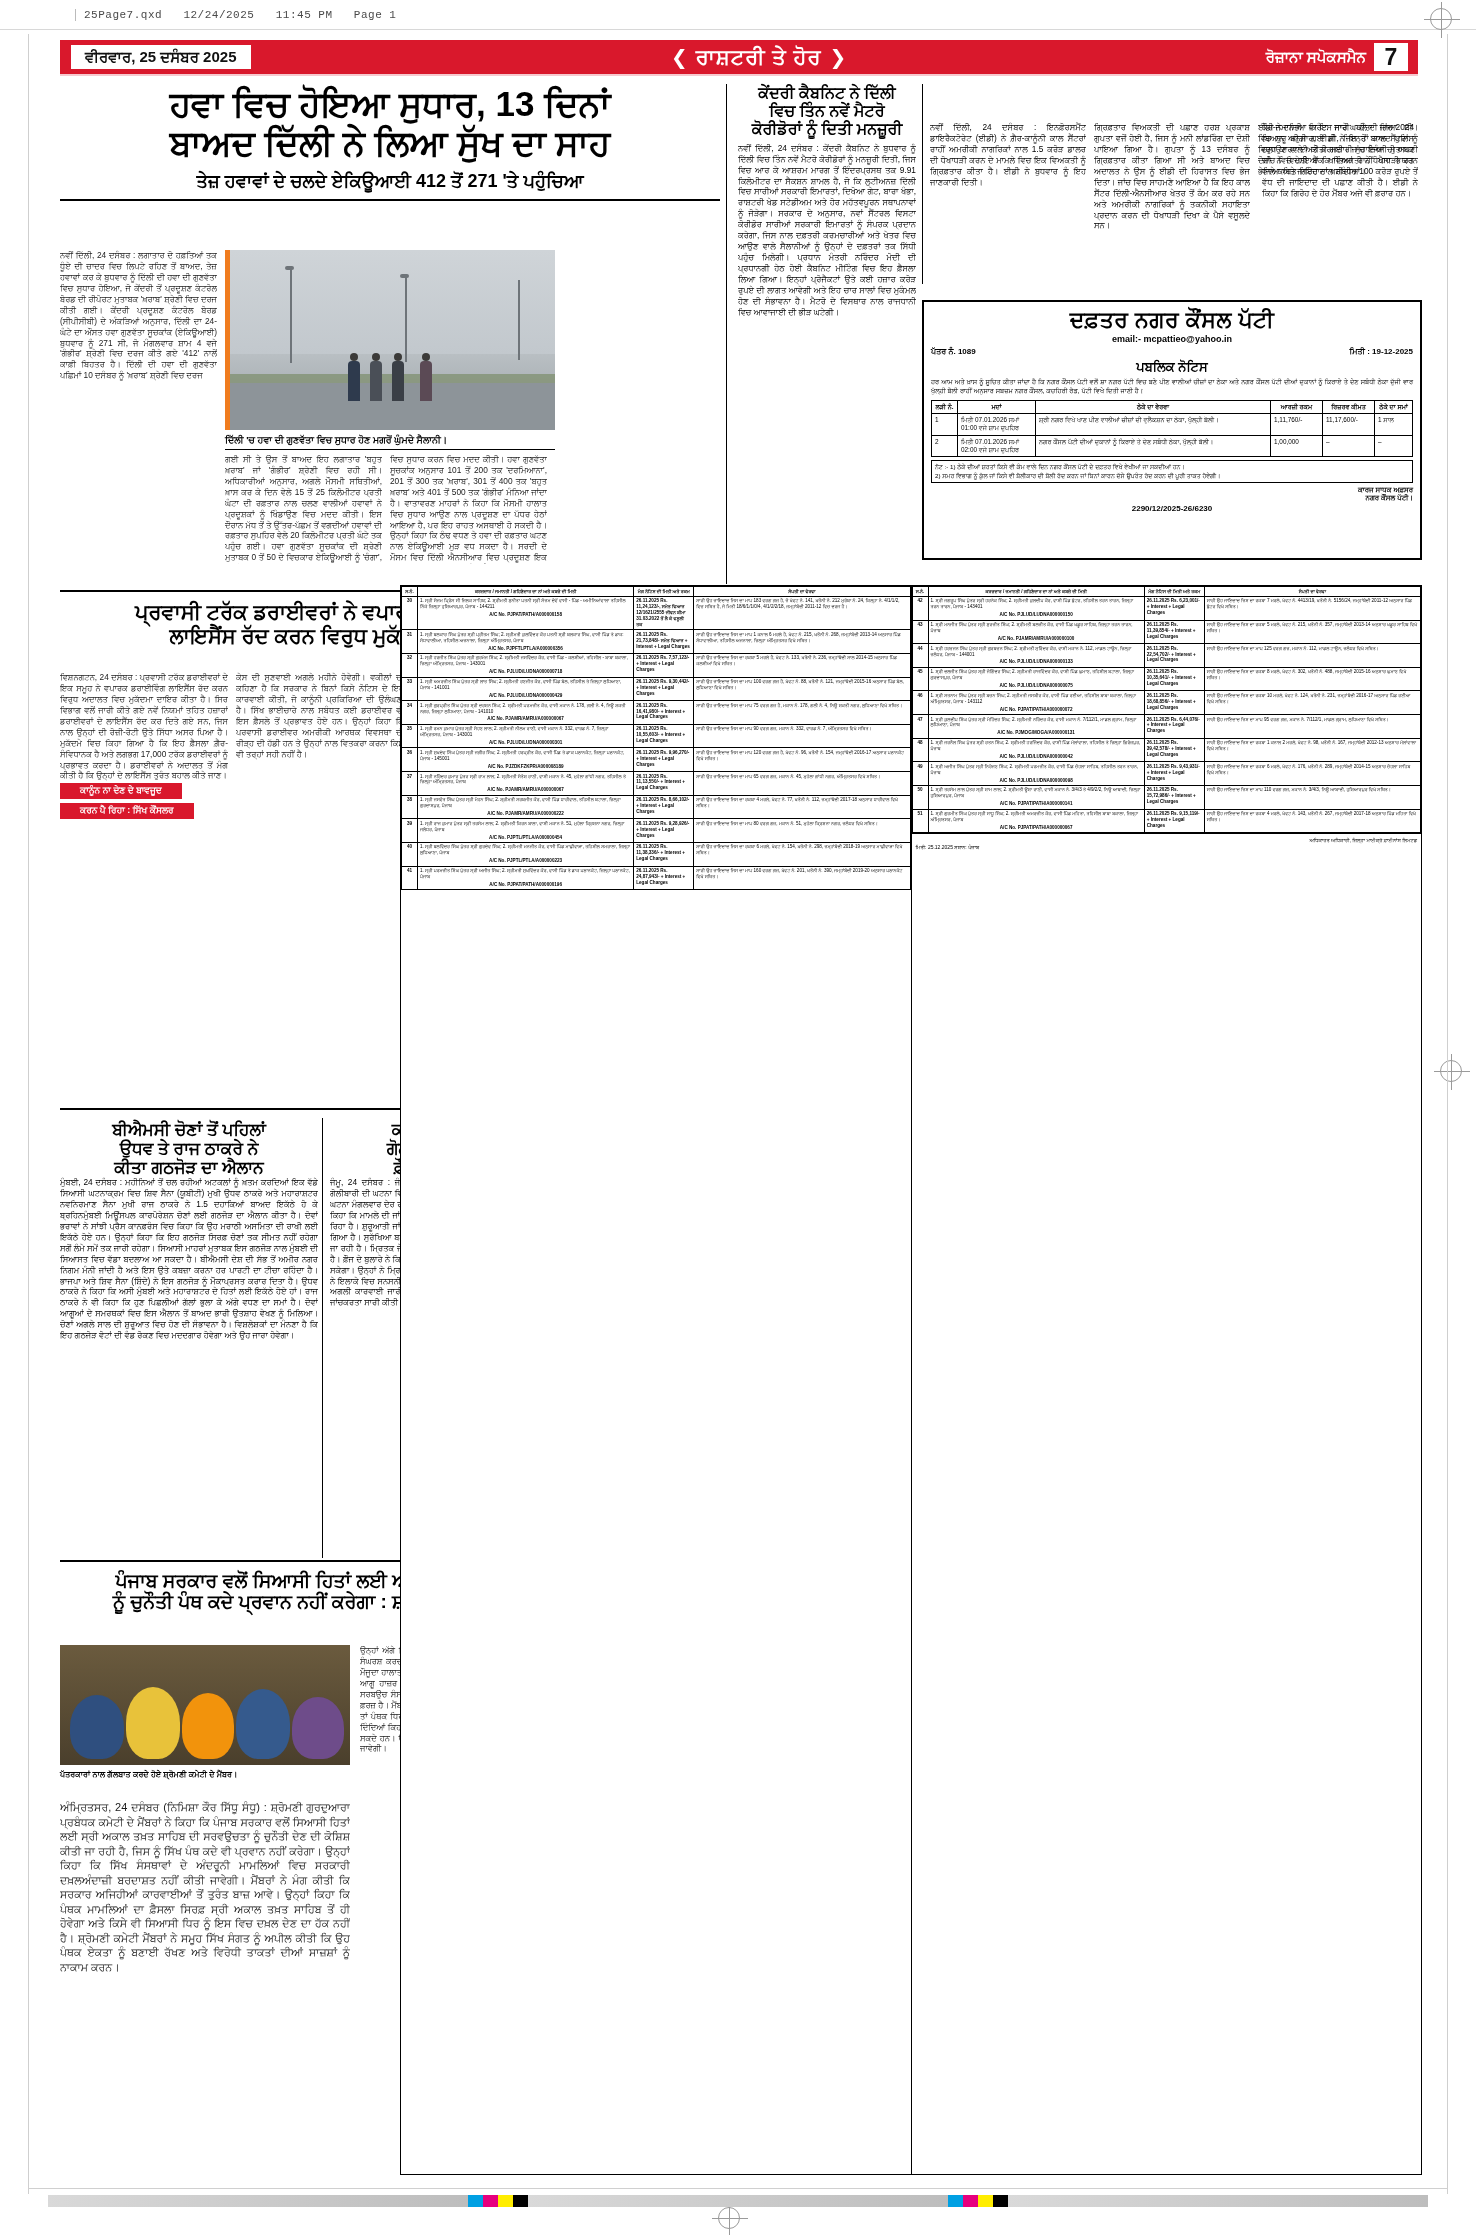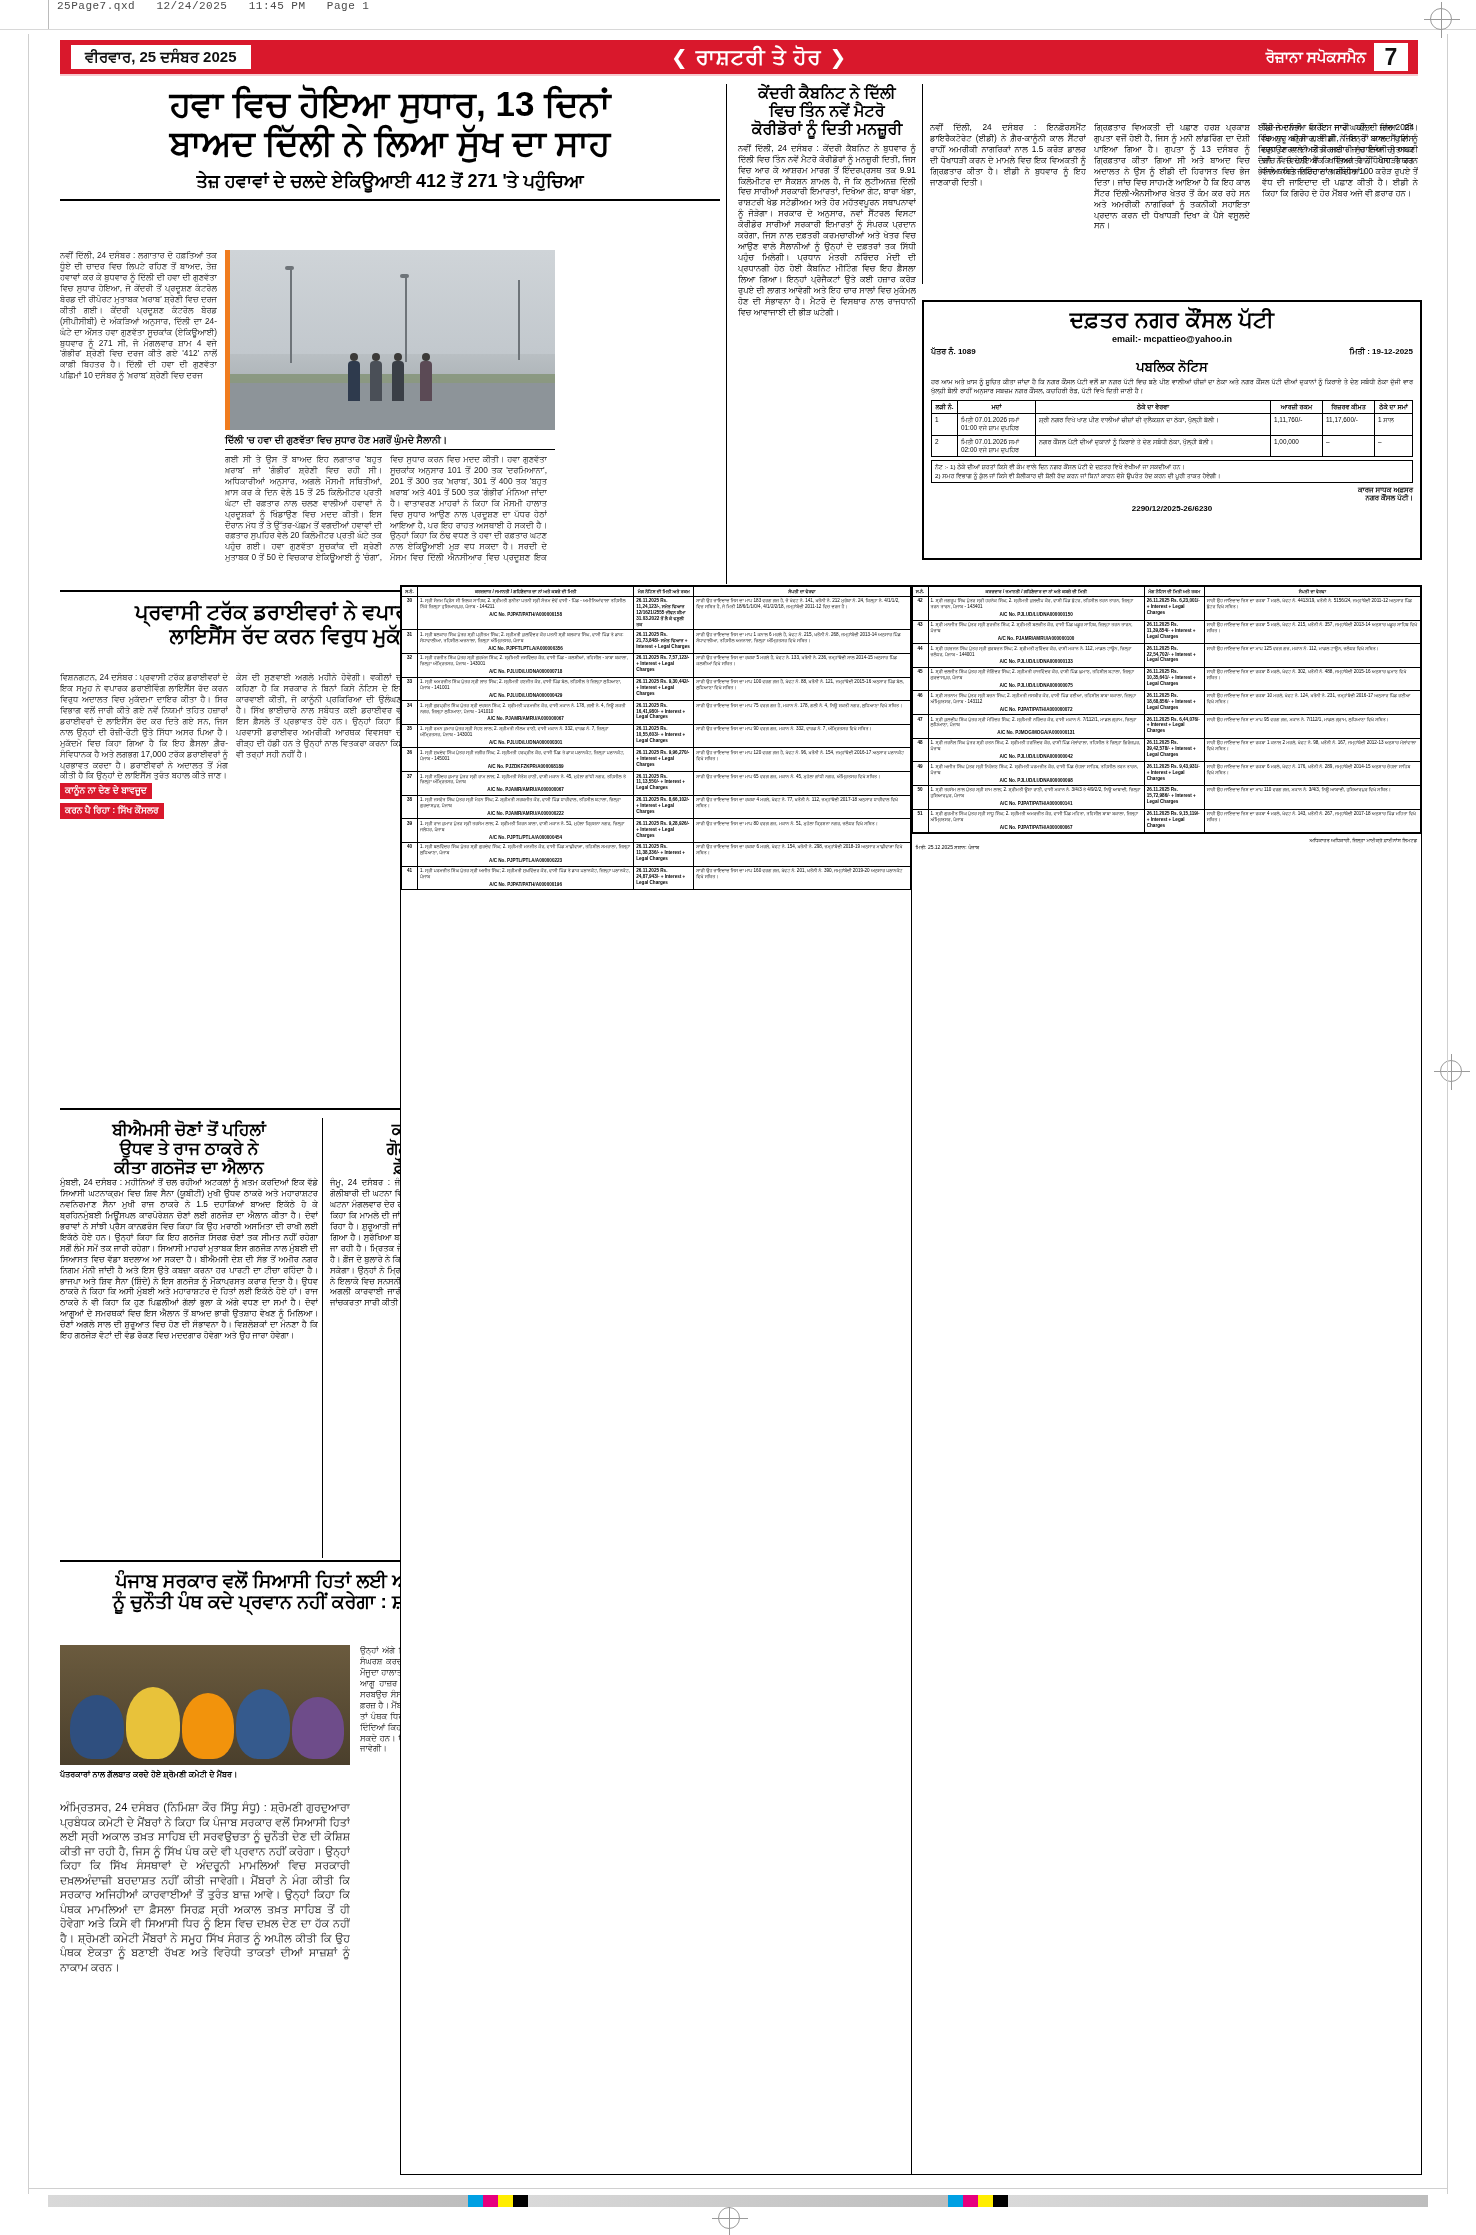--- a/index.html
+++ b/index.html
@@ -15,21 +15,21 @@
   .page {
     position: relative;
     width: 1476px; height: 2235px;
     background: #fff;
   }
 
   
   .printbar {
     position:absolute; left:0; top:0; width:1476px; height:30px;
     border-bottom:1px solid #d8d8d8;
-    display:flex; 
+    display:flex; align-items:center;padding-left:27px;
   }
   .printbar .tag {
     font-family:"Liberation Mono","DejaVu Sans Mono",monospace;
     font-size:11px; letter-spacing:.5px; color:#4a4a4a;
     margin-left:48px; white-space:pre;
     border-left:1px solid #bbb; padding-left:8px;
   }
   .regmark {
     position:absolute; width:22px; height:22px; border-radius:50%;
     border:1px solid #9a9a9a;
@@ -106,21 +106,21 @@
   .s1-photo .p-head{ position:absolute; top:-8px; left:2px; width:8px; height:8px; border-radius:50%; background:#3b3a38;}
   .s1-cap{ font-size:9.5px; font-weight:bold; margin-top:4px; line-height:1.25;}
 
   
   .story2{ position:absolute; left:60px; top:600px; width:530px; }
   .story2 .h1{ font-size:21px; }
   .s2-cols{ position:absolute; left:60px; top:672px; width:530px; height:425px; display:flex; gap:8px;}
   .s2-cols .c{ width:168px; }
   .tag-red{
     display:inline-block; background:#d9182c; color:#fff; font-weight:bold;
-    font-size:9px; padding:2px 5px; margin:2px 4px 2px 0; float:left;
+    font-size:9px; padding:2px 20px; margin:2px 4px 2px 0; float:left;
   }
 
   
   .story3{ position:absolute; left:60px; top:1120px; width:258px;}
   .story4{ position:absolute; left:330px; top:1120px; width:258px;}
   .story3 .h1, .story4 .h1{ font-size:17px; }
   .s34-body{ font-size:8.3px; line-height:1.32; text-align:justify; height:382px; overflow:hidden;}
 
   
   .story5{ position:absolute; left:60px; top:1570px; width:530px;}

